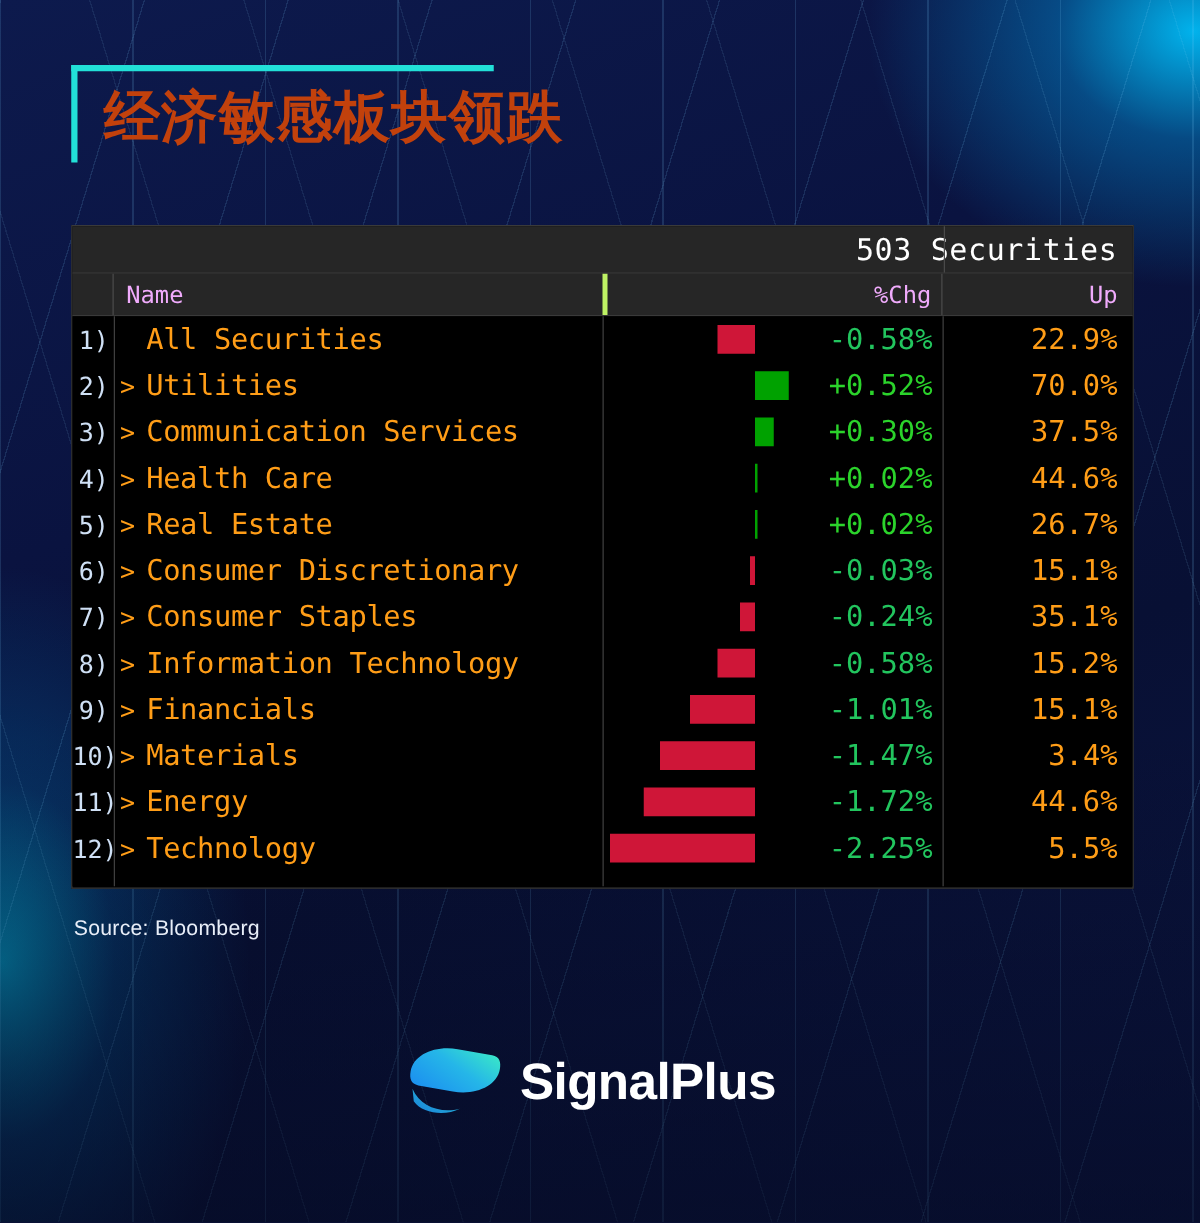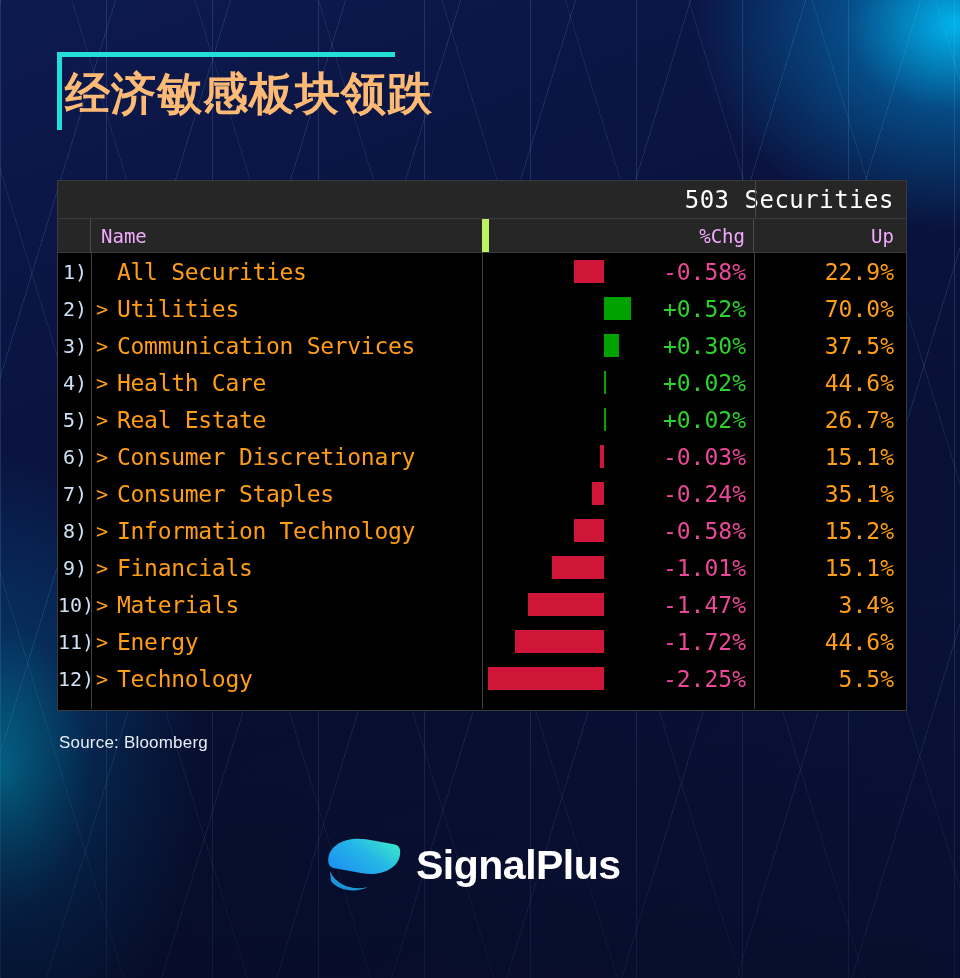--- a/index.html
+++ b/index.html
@@ -37,23 +37,23 @@
   .title-wrap{ position:absolute; left:57px; top:52px; }
   .title-rule{
     position:absolute; left:0; top:0; width:338px; height:5px;
     background:#22e0d8;
   }
   .title-rule-v{
     position:absolute; left:0; top:0; width:5px; height:78px;
     background:#22e0d8;
   }
   .title-text{
-    margin-left:8px; padding-top:18px;
+    margin-left:26px; padding-top:18px;
     font-family:"Liberation Sans", sans-serif;
-    font-size:45px; font-weight:bold; color:#fdba74;
+    font-size:45px; font-weight:bold; color:#c2410c;
     letter-spacing:1px; line-height:1.08; white-space:nowrap;
   }
 
   
   .bbg{
     position:absolute; left:57px; top:180px; width:850px; height:531px;
     background:#000000; border:1px solid #3a3a3a;
     font-family:"DejaVu Sans Mono","Liberation Mono", monospace;
   }
   .bbg-titlebar{
@@ -63,21 +63,21 @@
   }
   .bbg-titlebar .sep{ position:absolute; left:697px; top:0; bottom:0; width:1px; background:#4a4a4a; }
   .bbg-count{ color:#ffffff; font-size:24px; letter-spacing:.5px; }
 
   .bbg-head{
     height:34px; background:#262626; border-bottom:1px solid #3a3a3a;
     display:flex; align-items:center; position:relative; color:#f0abfc; font-size:19px;
   }
   .hcell-num{ width:33px; height:100%; border-right:1px solid #4a4a4a; }
   .hcell-name{ flex:0 0 391px; padding-left:10px; }
-  .hcell-chg{ flex:0 0 271px; text-align:right; padding-right:8px; border-left:7px solid #bef264; height:100%; display:flex; align-items:center; justify-content:flex-end;}
+  .hcell-chg{ flex:0 0 271px; text-align:right; padding-right:8px; border-left:4px solid #bef264; height:100%; display:flex; align-items:center; justify-content:flex-end;}
   .hcell-up{ flex:1; text-align:right; padding-right:12px; border-left:1px solid #4a4a4a; height:100%; display:flex; align-items:center; justify-content:flex-end;}
 
   .bbg-body{ position:relative; height:456px; background:#000; }
   
   .col-rule{ position:absolute; top:0; bottom:0; width:1px; background:#3f3f3f; }
   .col-rule.c1{ left:33px; }
   .col-rule.c2{ left:424px; }
   .col-rule.c3{ left:696px; }
 
   .row{
@@ -94,21 +94,21 @@
 
   .r-barcell{ position:absolute; left:424px; width:272px; top:0; bottom:0; }
   .bar{ position:absolute; top:7px; height:23px; }
   .bar.neg{ background:#cf1638; }
   .bar.pos{ background:#00a200; }
 
   .r-chg{
     position:absolute; left:424px; width:272px; text-align:right; padding-right:8px;
     font-size:23px;
   }
-  .r-chg.neg{ color:#ec4899; }
+  .r-chg.neg{ color:#22c55e; }
   .r-chg.pos{ color:#2bd32b; }
   .r-up{
     position:absolute; left:697px; right:0; text-align:right; padding-right:12px;
     color:#ff9d17; font-size:23px;
   }
 
   
   .source{
     position:absolute; left:59px; top:733px;
     color:#e8eef8; font-size:17px; font-family:"Liberation Sans", sans-serif;

